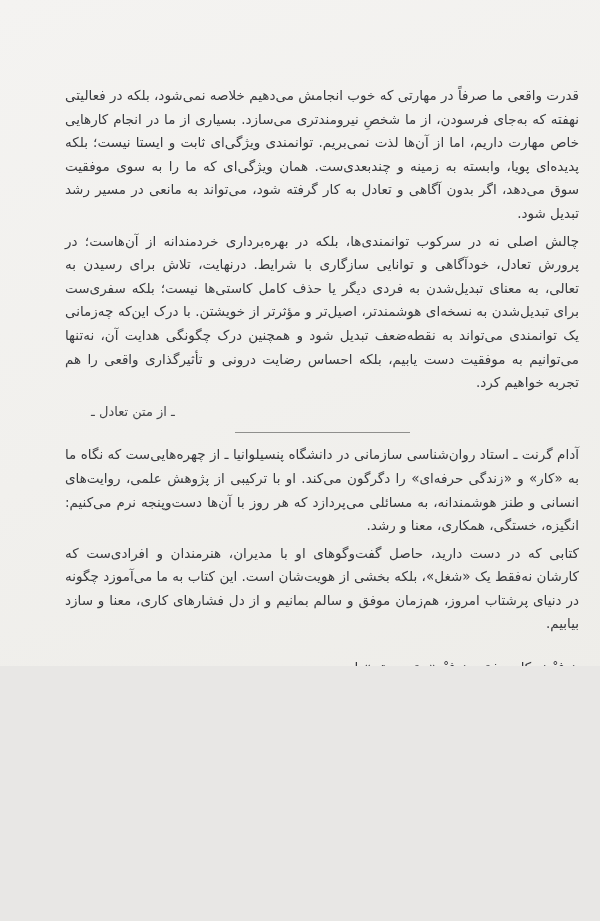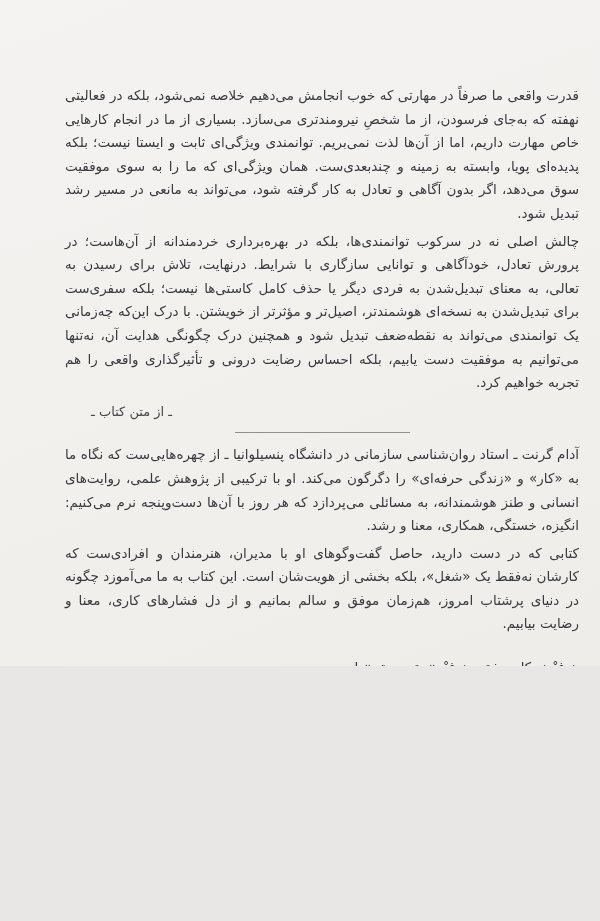--- a/index.html
+++ b/index.html
@@ -102,24 +102,24 @@
   }
 </style>
 </head>
 <body>
 
 <div class="cover">
 
   <div class="text-area">
     <p class="para">قدرت واقعی ما صرفاً در مهارتی که خوب انجامش می‌دهیم خلاصه نمی‌شود، بلکه در فعالیتی نهفته که به‌جای فرسودن، از ما شخصِ نیرومندتری می‌سازد. بسیاری از ما در انجام کارهایی خاص مهارت داریم، اما از آن‌ها لذت نمی‌بریم. توانمندی ویژگی‌ای ثابت و ایستا نیست؛ بلکه پدیده‌ای پویا، وابسته به زمینه و چندبعدی‌ست. همان ویژگی‌ای که ما را به سوی موفقیت سوق می‌دهد، اگر بدون آگاهی و تعادل به کار گرفته شود، می‌تواند به مانعی در مسیر رشد تبدیل شود.</p>
     <p class="para">چالش اصلی نه در سرکوب توانمندی‌ها، بلکه در بهره‌برداری خردمندانه از آن‌هاست؛ در پرورش تعادل، خودآگاهی و توانایی سازگاری با شرایط. درنهایت، تلاش برای رسیدن به تعالی، به معنای تبدیل‌شدن به فردی دیگر یا حذف کامل کاستی‌ها نیست؛ بلکه سفری‌ست برای تبدیل‌شدن به نسخه‌ای هوشمندتر، اصیل‌تر و مؤثرتر از خویشتن. با درک این‌که چه‌زمانی یک توانمندی می‌تواند به نقطه‌ضعف تبدیل شود و همچنین درک چگونگی هدایت آن، نه‌تنها می‌توانیم به موفقیت دست یابیم، بلکه احساس رضایت درونی و تأثیرگذاری واقعی را هم تجربه خواهیم کرد.</p>
-    <div class="attribution">ـ از متن کتاب ـ</div>
+    <div class="attribution">ـ از متن تعادل ـ</div>
     <div class="divider"></div>
     <p class="para">آدام گرنت ـ استاد روان‌شناسی سازمانی در دانشگاه پنسیلوانیا ـ از چهره‌هایی‌ست که نگاه ما به «کار» و «زندگی حرفه‌ای» را دگرگون می‌کند. او با ترکیبی از پژوهش علمی، روایت‌های انسانی و طنز هوشمندانه، به مسائلی می‌پردازد که هر روز با آن‌ها دست‌وپنجه نرم می‌کنیم: انگیزه، خستگی، همکاری، معنا و رشد.</p>
-    <p class="para">کتابی که در دست دارید، حاصل گفت‌وگوهای او با مدیران، هنرمندان و افرادی‌ست که کارشان نه‌فقط یک «شغل»، بلکه بخشی از هویت‌شان است. این کتاب به ما می‌آموزد چگونه در دنیای پرشتاب امروز، هم‌زمان موفق و سالم بمانیم و از دل فشارهای کاری، معنا و رضایت بیابیم.</p>
+    <p class="para">کتابی که در دست دارید، حاصل گفت‌وگوهای او با مدیران، هنرمندان و افرادی‌ست که کارشان نه‌فقط یک «شغل»، بلکه بخشی از هویت‌شان است. این کتاب به ما می‌آموزد چگونه در دنیای پرشتاب امروز، هم‌زمان موفق و سالم بمانیم و از دل فشارهای کاری، معنا و سازد بیابیم.</p>
     <p class="tagline">هدفْ نه کارِ بیشتر، هدفْ «بهترزیستن» است.</p>
   </div>
 
   <div class="price">۲۲۵۰۰۰ تومان</div>
 
   <div class="barcode">
     <svg id="barcode-svg" viewBox="0 0 95 60" preserveAspectRatio="none">
         <rect x="0" y="0" width="1.05" height="58" fill="#46474b"></rect>
         <rect x="2" y="0" width="1.05" height="58" fill="#46474b"></rect>
         <rect x="4" y="0" width="1.05" height="46" fill="#46474b"></rect>

